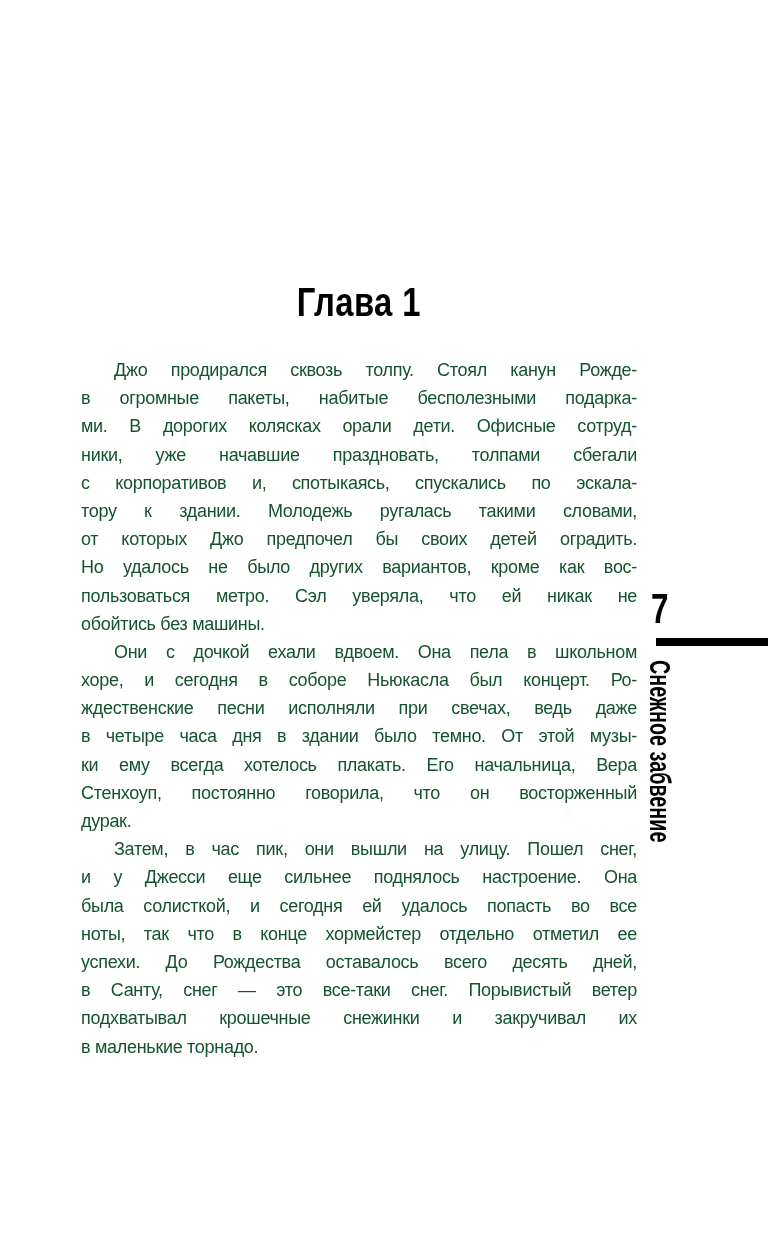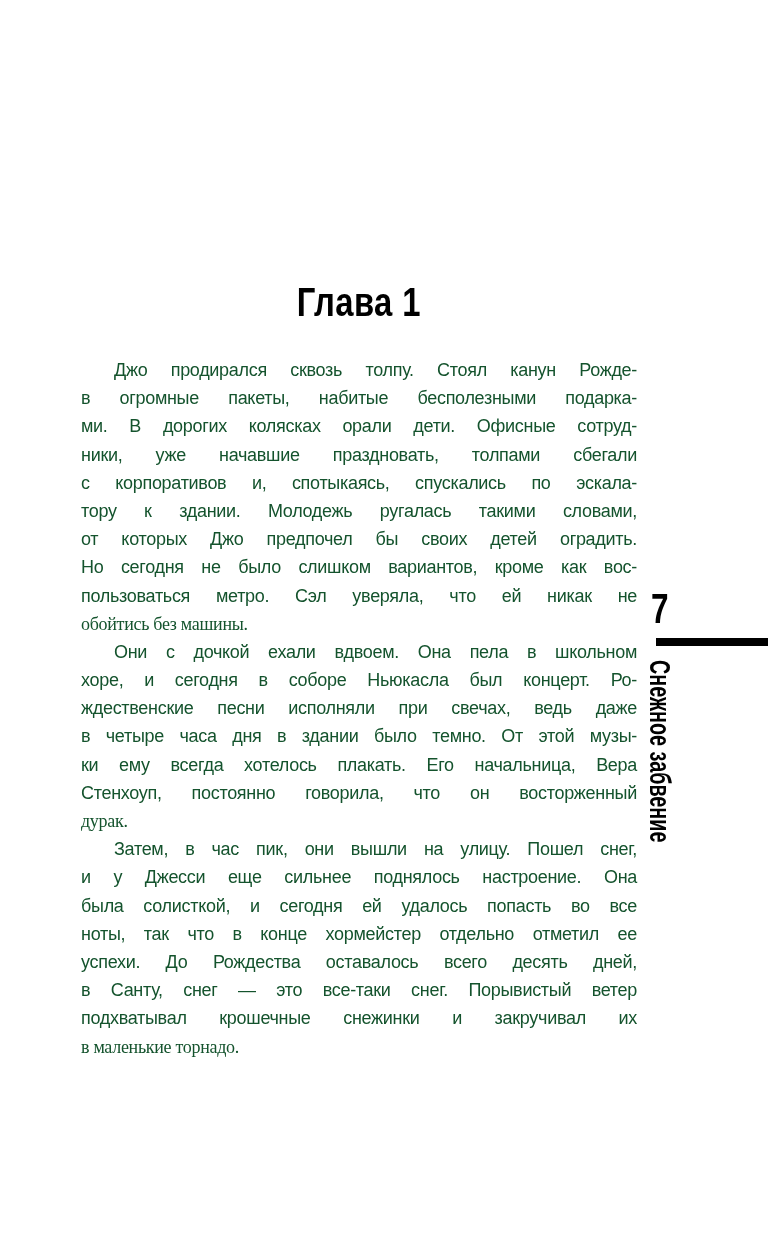--- a/index.html
+++ b/index.html
@@ -51,21 +51,20 @@
   .line {
     text-align: justify;
     text-align-last: justify;
     height: 28.2px;
     white-space: nowrap;
   }
   .line.para-first { text-indent: 33px; }
   .line.para-last {
     text-align-last: left;
     text-align: right;
-    font-family: Liberation Serif, serif;
   }
   
   .page-number {
     position: absolute;
     left: 651px;
     top: 588px;
     font-size: 42px;
     font-weight: 700;
     line-height: 1;
     transform: scaleX(0.75);
@@ -102,21 +101,21 @@
 
   <div class="text-column" id="paragraphs">
       <div class="paragraph">
         <div class="line para-first">Джо продирался сквозь толпу. Стоял канун Рожде-</div>
         <div class="line">в огромные пакеты, набитые бесполезными подарка-</div>
         <div class="line">ми. В дорогих колясках орали дети. Офисные сотруд-</div>
         <div class="line">ники, уже начавшие праздновать, толпами сбегали</div>
         <div class="line">с корпоративов и, спотыкаясь, спускались по эскала-</div>
         <div class="line">тору к здании. Молодежь ругалась такими словами,</div>
         <div class="line">от которых Джо предпочел бы своих детей оградить.</div>
-        <div class="line">Но сегодня не было слишком вариантов, кроме как вос-</div>
+        <div class="line">Но удалось не было других вариантов, кроме как вос-</div>
         <div class="line">пользоваться метро. Сэл уверяла, что ей никак не</div>
         <div class="line para-last">обойтись без машины.</div>
       </div>
       <div class="paragraph">
         <div class="line para-first">Они с дочкой ехали вдвоем. Она пела в школьном</div>
         <div class="line">хоре, и сегодня в соборе Ньюкасла был концерт. Ро-</div>
         <div class="line">ждественские песни исполняли при свечах, ведь даже</div>
         <div class="line">в четыре часа дня в здании было темно. От этой музы-</div>
         <div class="line">ки ему всегда хотелось плакать. Его начальница, Вера</div>
         <div class="line">Стенхоуп, постоянно говорила, что он восторженный</div>

